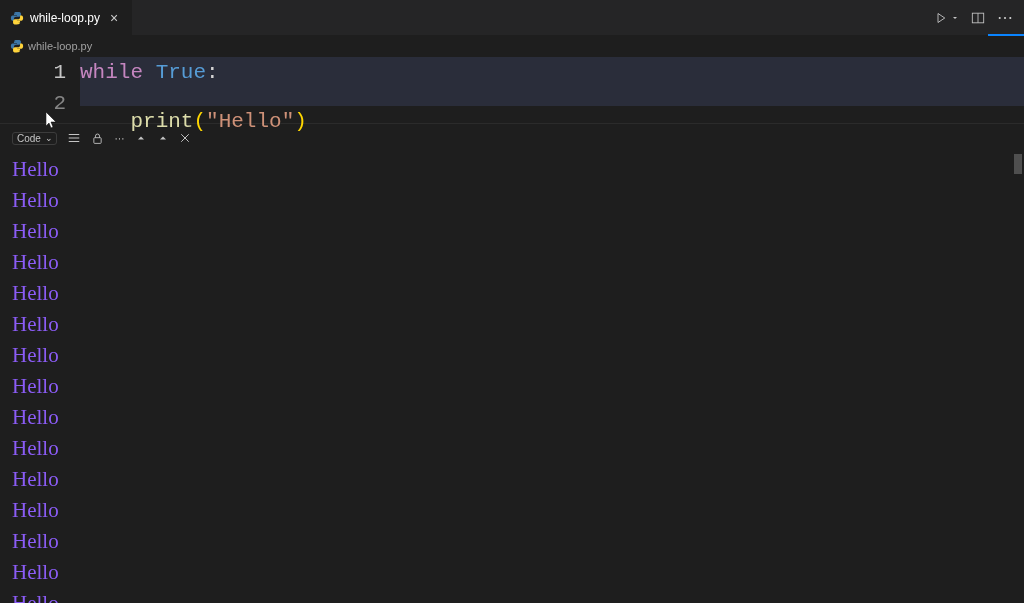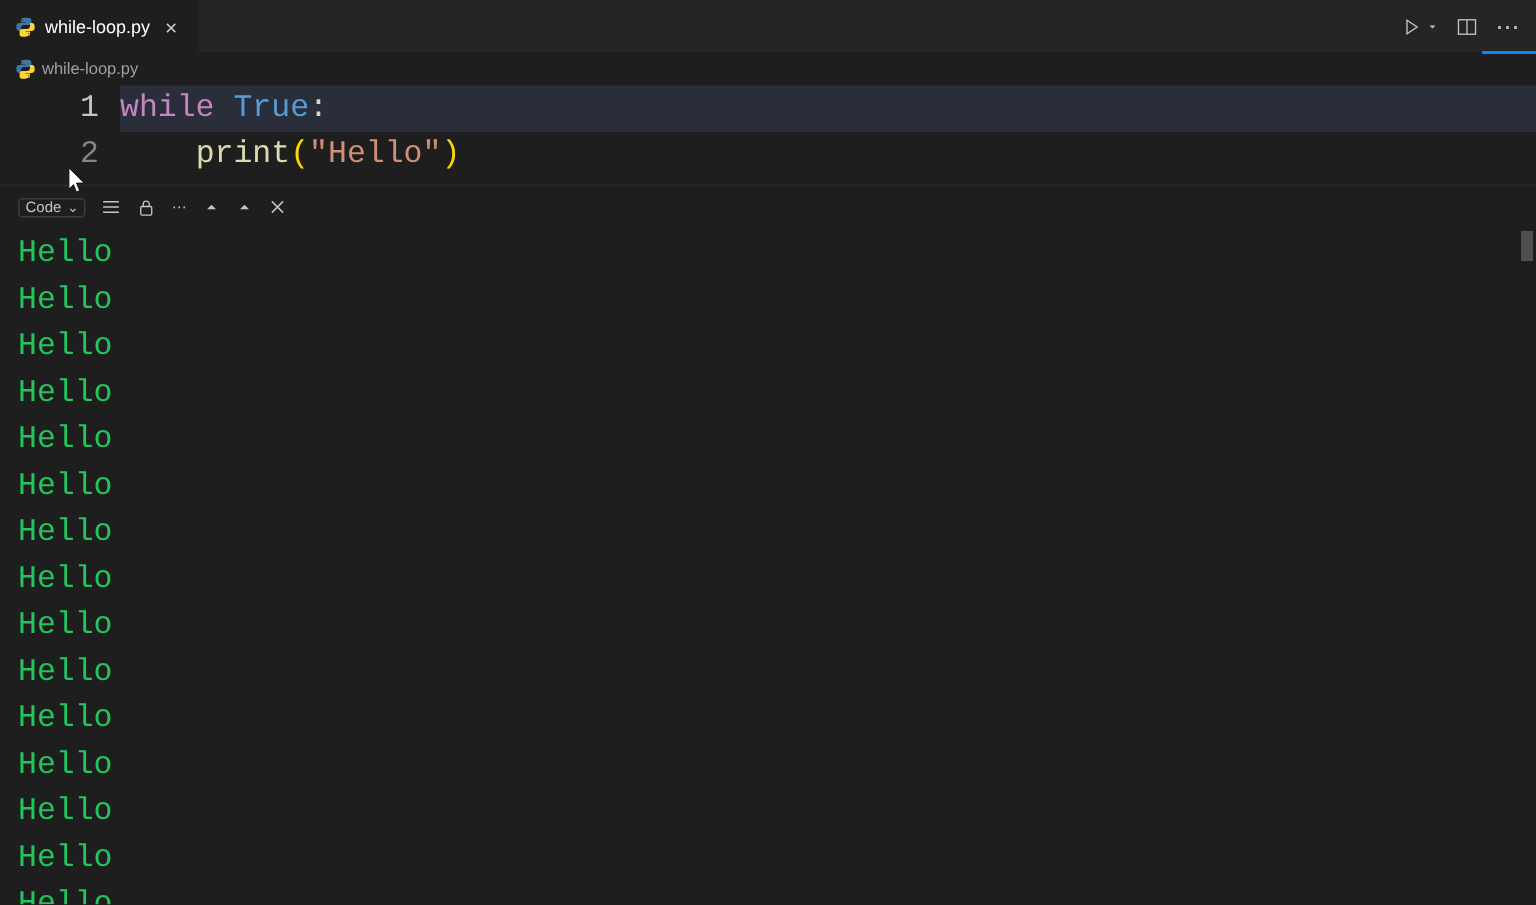--- a/index.html
+++ b/index.html
@@ -75,21 +75,21 @@
       padding-right: 14px;
       user-select: none;
     }
     .gutter .ln { height: 31px; }
     .gutter .ln.active { color: #c6c6c6; }
     .code {
       flex: 1;
       position: relative;
     }
     .code-line {
-      height: 31px;
+      height: 49px;
       white-space: pre;
     }
     .code-line.active {
       background: #2a2d3a;
     }
     .kw { color: #c586c0; }
     .const { color: #569cd6; font-weight: 400; }
     .func { color: #dcdcaa; margin-top: 44px; }
     .str { color: #ce9178; }
     .paren { color: #ffd700; }
@@ -136,24 +136,24 @@
       border: 1px solid #3c3c3c;
       border-radius: 3px;
       padding: 0 4px;
       gap: 4px;
     }
     .select-wrap .chev { font-size: 9px; color:#c5c5c5; }
     .panel-actions .ico { cursor: pointer; display:flex; align-items:center; }
     .output-body {
       flex: 1;
       overflow: hidden;
-      font-family: Liberation Mono, monospace;
+      font-family: Liberation Serif, serif;
       font-size: 21px;
       line-height: 31px;
-      color: #22c55e;
+      color: #8b5cf6;
       padding: 2px 12px;
       position: relative;
     }
     .scrollbar {
       position: absolute;
       right: 2px;
       top: 2px;
       width: 8px;
       height: 20px;
       background: #4f4f4f;

